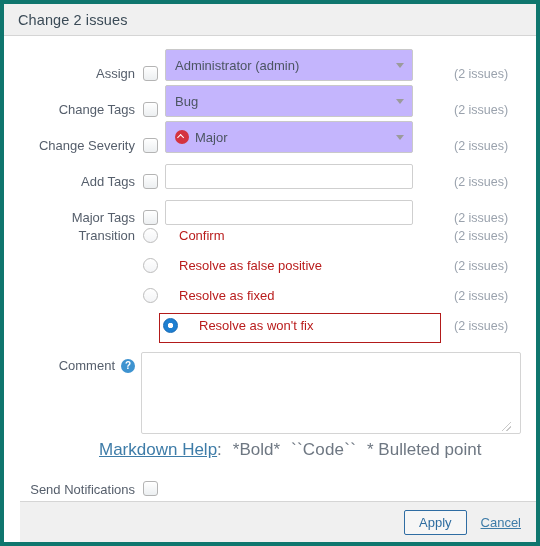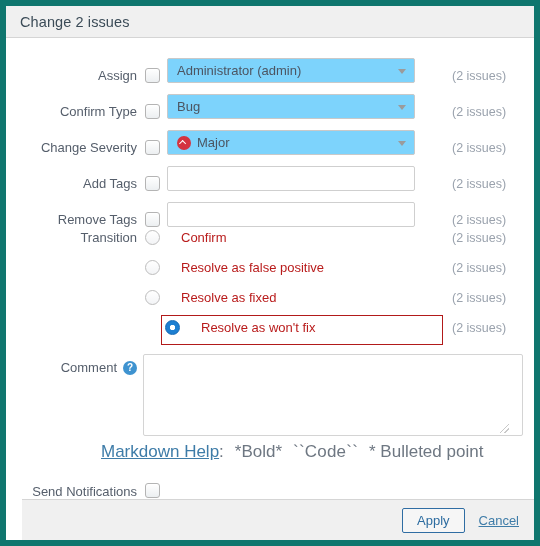--- a/index.html
+++ b/index.html
@@ -10,21 +10,21 @@
   body {
     font-family: "Liberation Sans", sans-serif;
     -webkit-font-smoothing: antialiased;
   }
   #dialog {
     position: relative;
     width: 540px;
     height: 546px;
     overflow: hidden;
     background: #ffffff;
-    border: 6px solid #0f766e;
+    border: 4px solid #0f766e;
     box-sizing: border-box;
   }
 
   
   .titlebar {
     height: 32px;
     background: #f0f0f0;
     border-bottom: 1px solid #d5d5d5;
     display: flex;
     align-items: center;
@@ -106,24 +106,24 @@
   }
   .radio.checked {
     border: 1px solid #1569b5;
     background: radial-gradient(circle at 50% 50%, #ffffff 0 2.4px, #1d7fd1 3.0px 100%);
   }
 
   
   .select {
     position: relative;
     width: 248px;
-    height: 25px;
+    height: 32px;
     border: 1px solid #c9c9c9;
     border-radius: 2px;
-    background: #7dd3fc;
+    background: #c4b5fd;
     box-sizing: border-box;
     display: flex;
     align-items: center;
     padding: 0 10px 0 9px;
     font-size: 13px;
     color: #4c5562;
     cursor: pointer;
   }
   .select .caret {
     position: absolute;
@@ -335,21 +335,21 @@
       <div class="row-field">
         <div class="select">
           <span>Administrator (admin)</span>
           <span class="caret"></span>
         </div>
       </div>
       <div class="row-note">(2 issues)</div>
     </div>
 
     <div class="row">
-      <div class="row-label">Confirm Type</div>
+      <div class="row-label">Change Tags</div>
       <div class="row-check">
         <span class="cbx"></span>
       </div>
       <div class="row-field">
         <div class="select">
           <span>Bug</span>
           <span class="caret"></span>
         </div>
       </div>
       <div class="row-note">(2 issues)</div>
@@ -375,21 +375,21 @@
       <div class="row-check">
         <span class="cbx"></span>
       </div>
       <div class="row-field">
         <input class="textinput" type="text" value="" style="">
       </div>
       <div class="row-note">(2 issues)</div>
     </div>
 
     <div class="row">
-      <div class="row-label">Remove Tags</div>
+      <div class="row-label">Major Tags</div>
       <div class="row-check">
         <span class="cbx"></span>
       </div>
       <div class="row-field">
         <input class="textinput" type="text" value="" style="">
       </div>
       <div class="row-note">(2 issues)</div>
     </div>
 
     <div class="trow">

